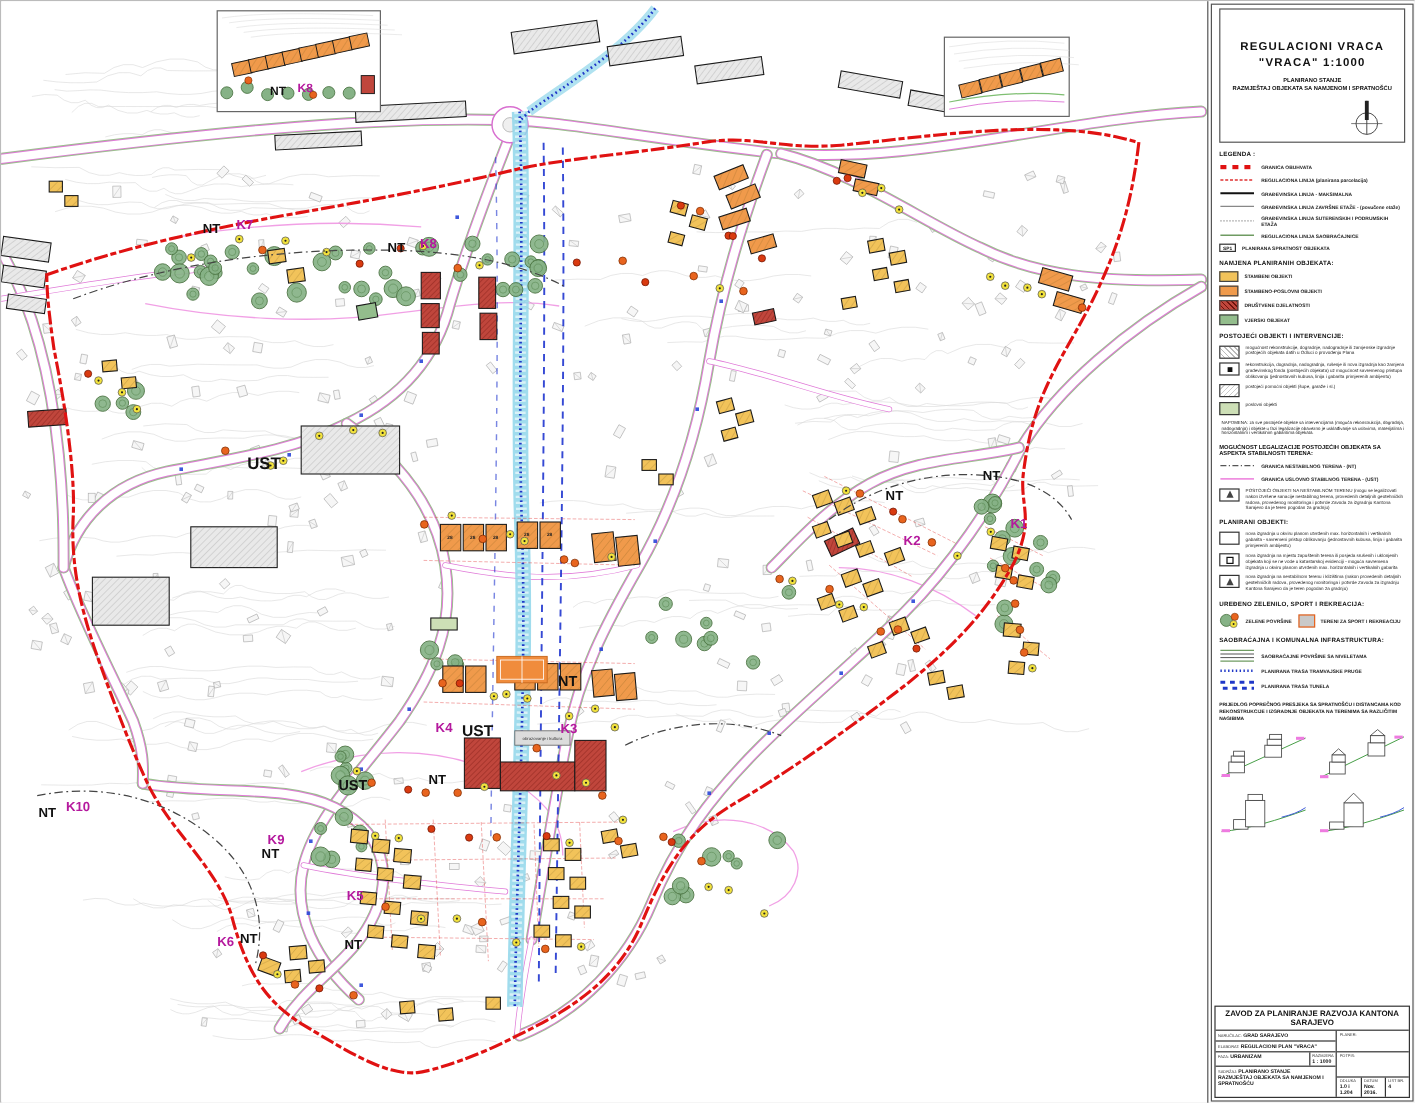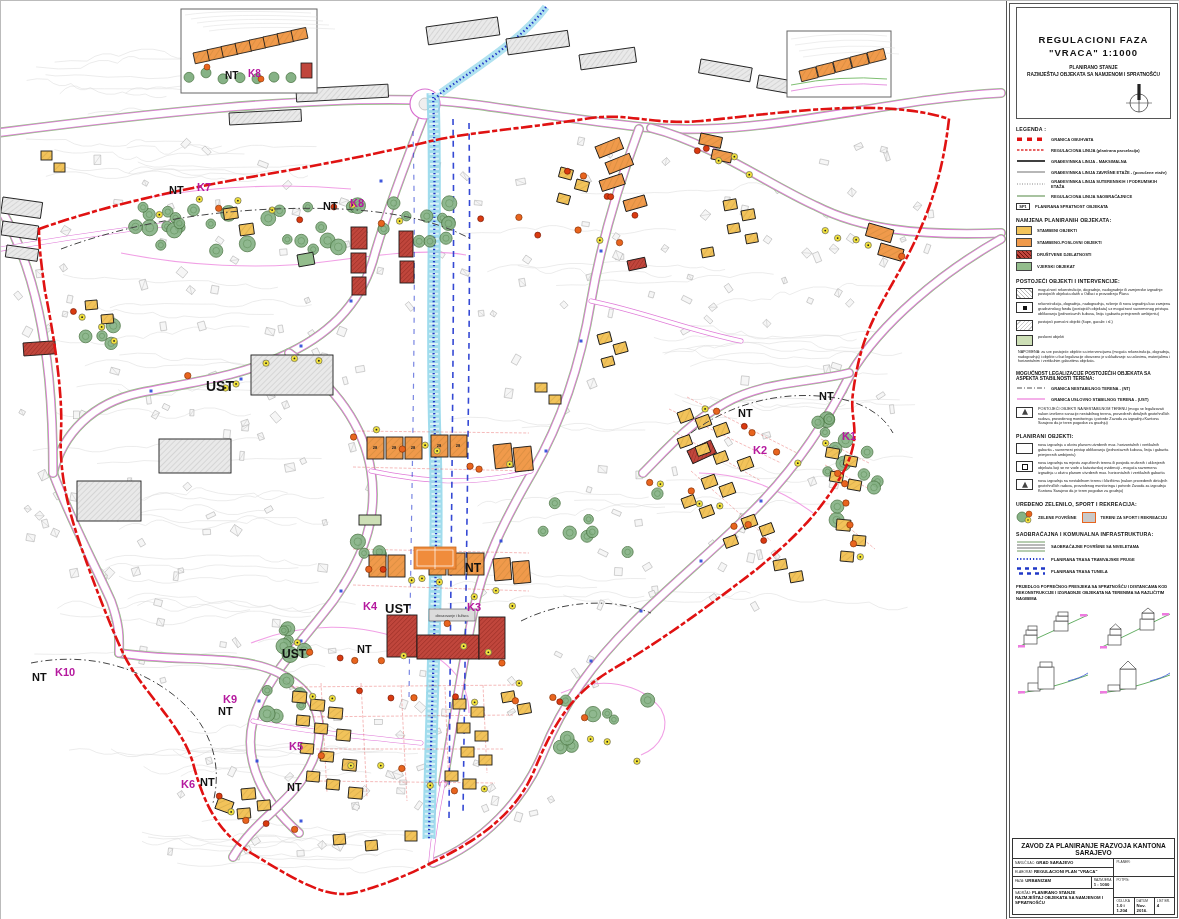--- a/index.html
+++ b/index.html
@@ -2060,21 +2060,21 @@
           <text x="199" y="785" font-size="11" font-weight="bold" fill="#111" font-family="&quot;Liberation Sans&quot;,sans-serif">NT</text>
           <text x="286" y="790" font-size="11" font-weight="bold" fill="#111" font-family="&quot;Liberation Sans&quot;,sans-serif">NT</text>
         </g>
     </svg>
   </div>
 
   <div id="panel">
     <div class="panel-inner">
 
       <div class="title-box">
-        <div class="tb1">REGULACIONI  FAZA</div>
+        <div class="tb1">REGULACIONI  VRACA</div>
         <div class="tb2">"VRACA"    1:1000</div>
         <div class="tb3">PLANIRANO STANJE</div>
         <div class="tb4">RAZMJEŠTAJ OBJEKATA SA NAMJENOM I SPRATNOŠĆU</div>
         <svg class="compass" width="30" height="34" viewBox="0 0 30 34">
           <circle cx="15" cy="21" r="9" fill="none" stroke="#444" stroke-width="0.8"></circle>
           <line x1="2" y1="21" x2="28" y2="21" stroke="#444" stroke-width="0.6"></line>
           <line x1="15" y1="2" x2="15" y2="30" stroke="#444" stroke-width="0.8"></line>
           <rect x="13.4" y="2" width="3.2" height="16" fill="#222"></rect>
         </svg>
       </div>

